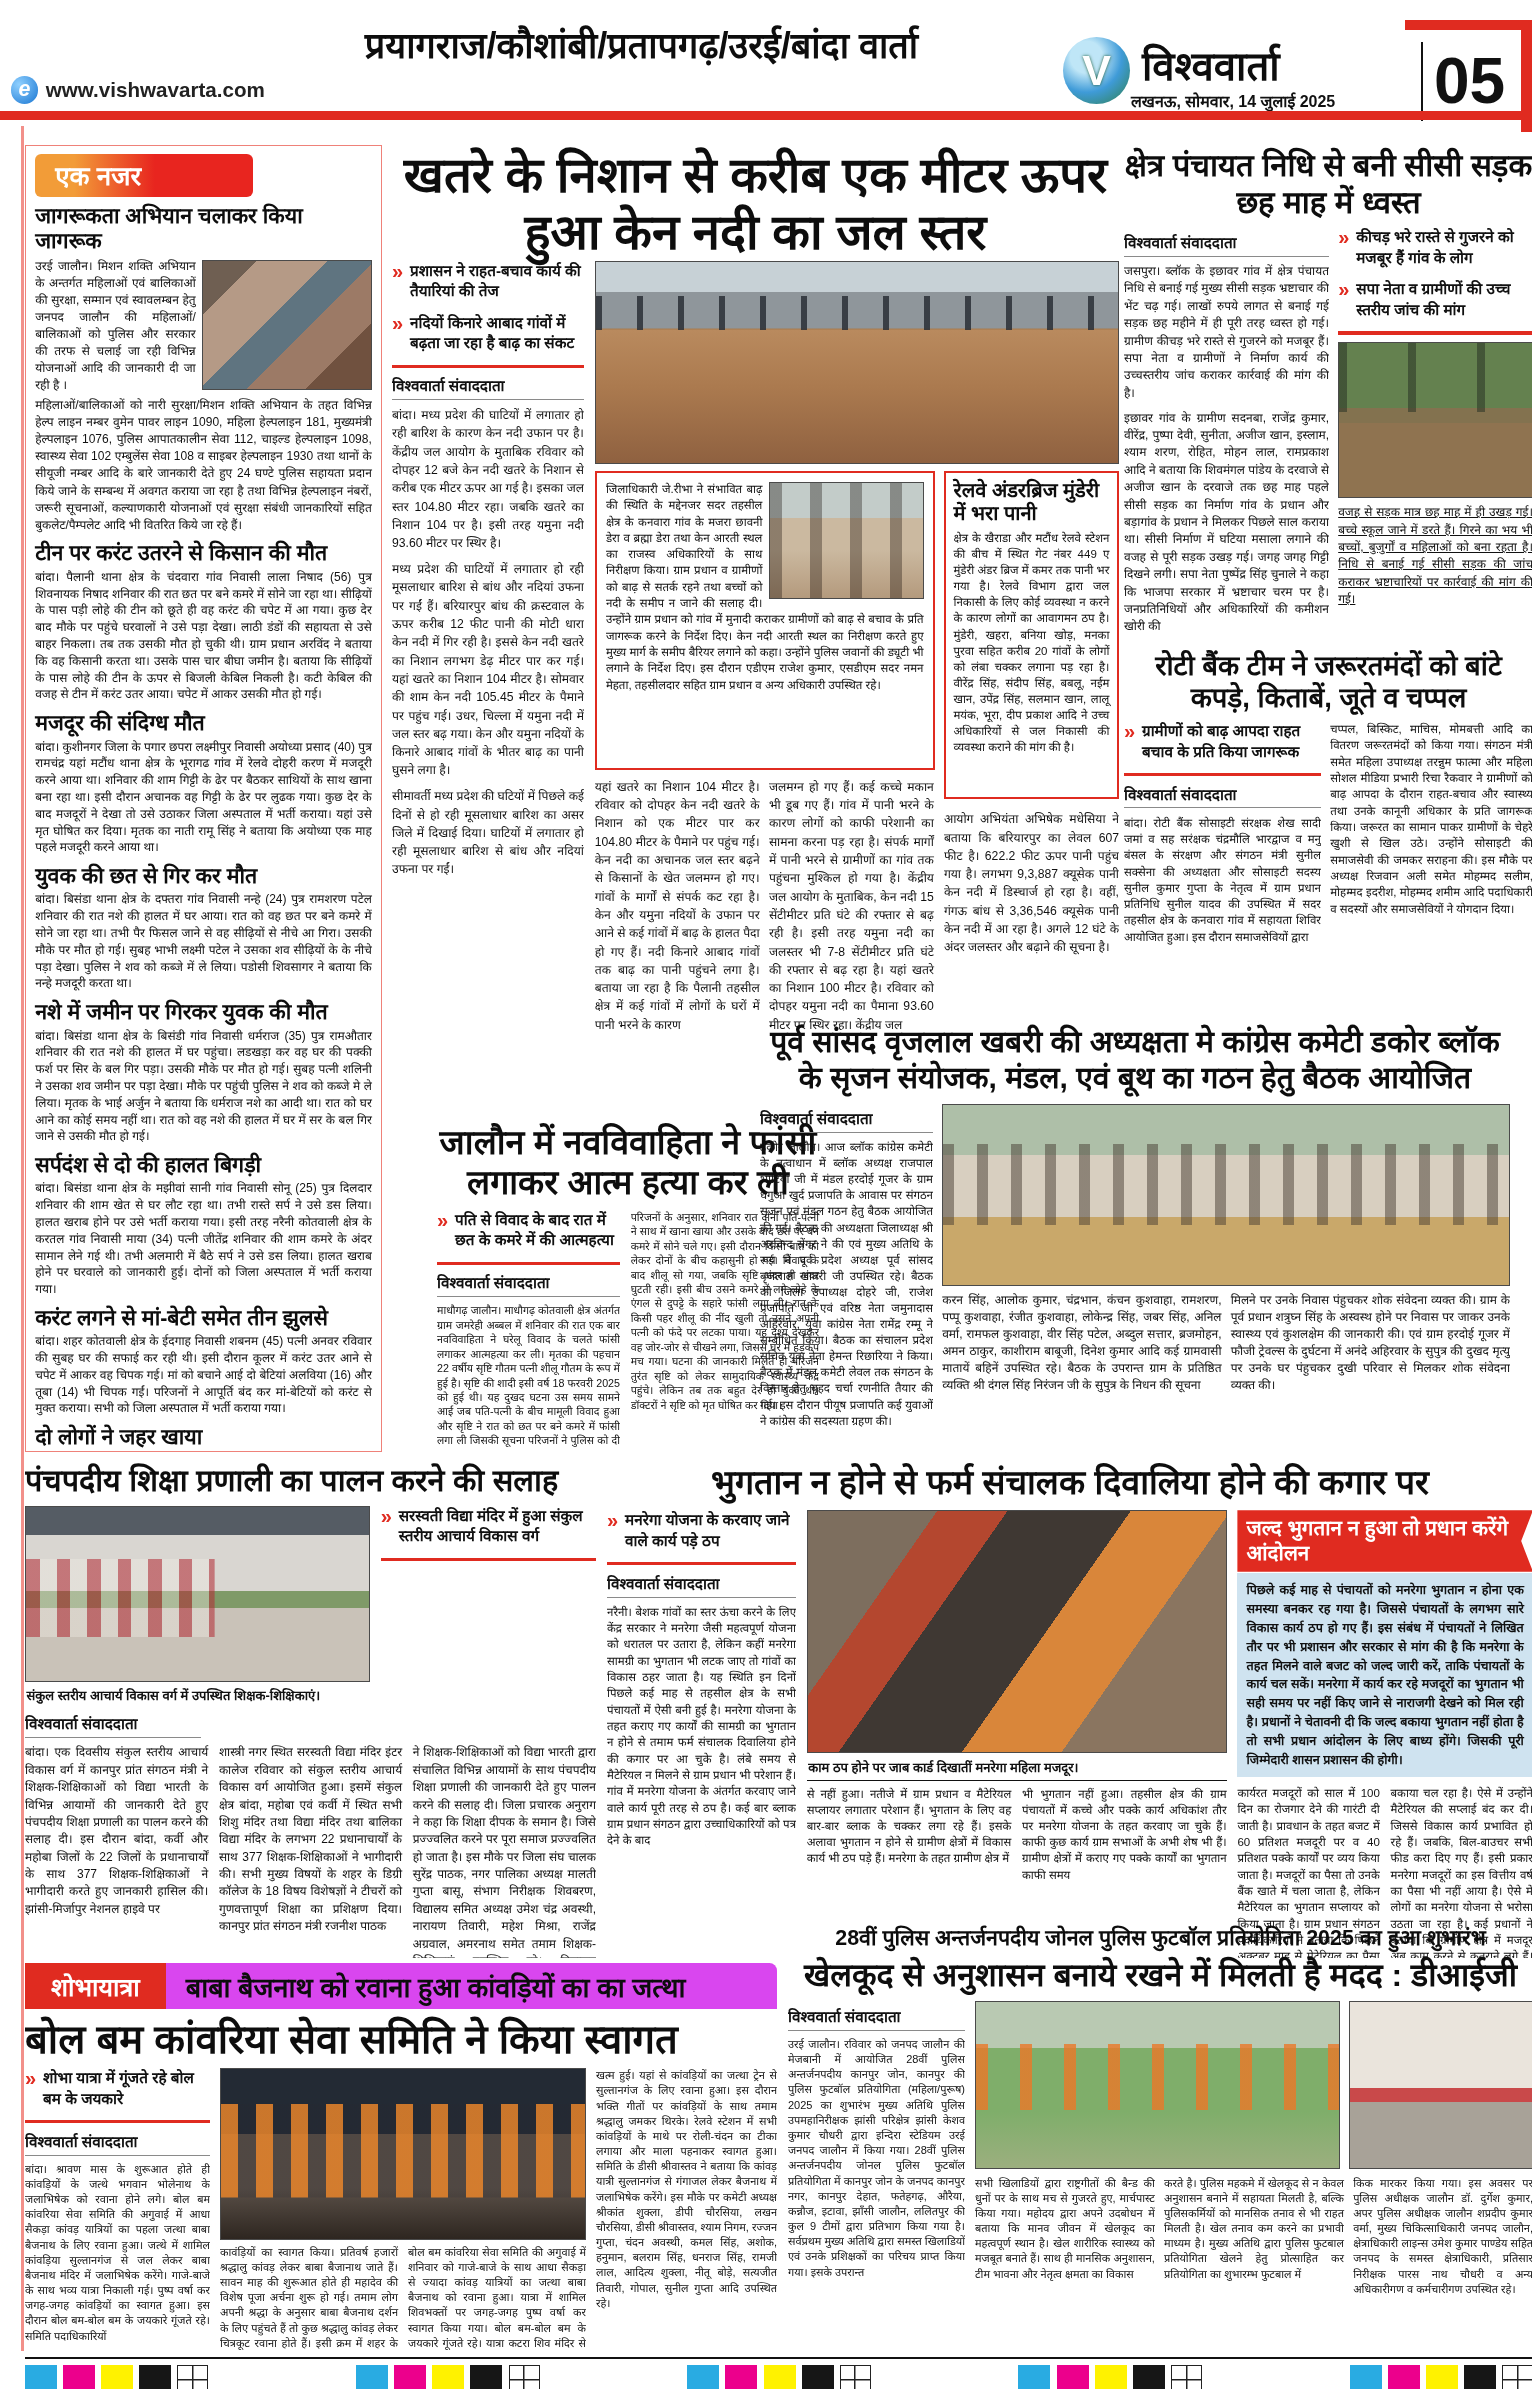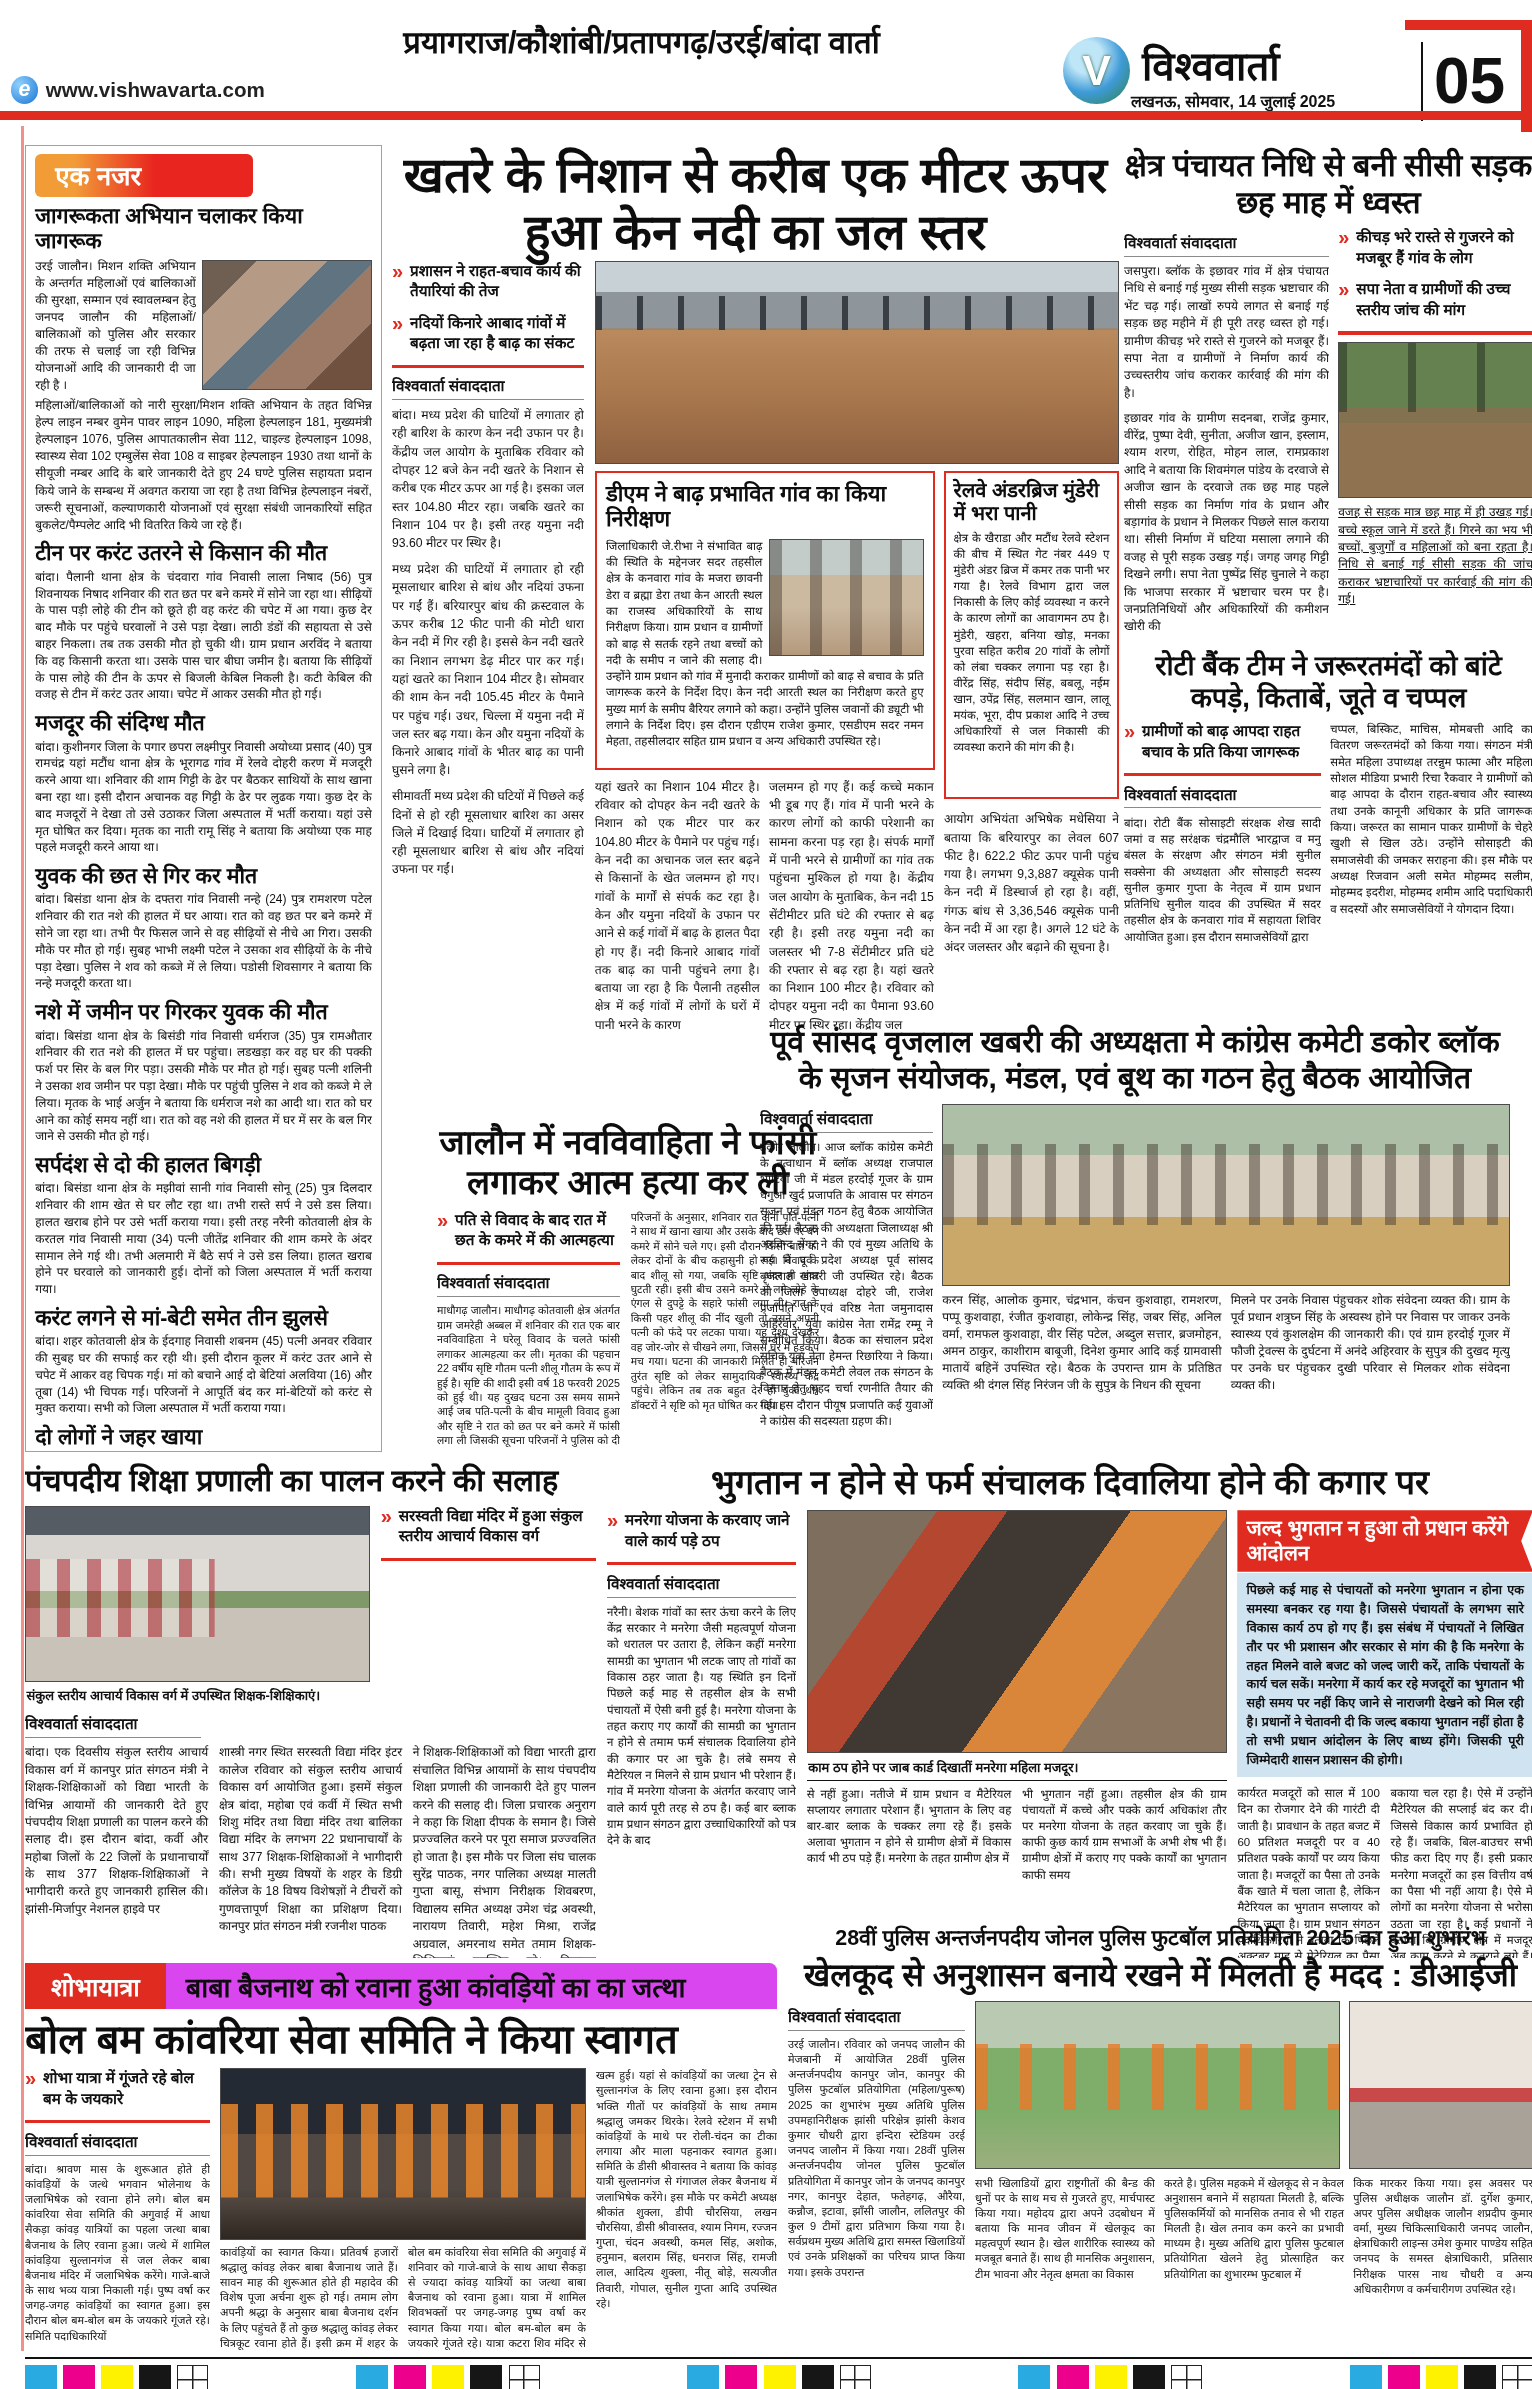--- a/index.html
+++ b/index.html
@@ -47,21 +47,21 @@
   
   .sq{width:32px;height:30.5px;}
   .regmark{width:29px;height:27.5px;border:1.5px solid #222;background:
      linear-gradient(#222,#222) 50% 0/1.5px 100% no-repeat,
      linear-gradient(#222,#222) 0 50%/100% 1.5px no-repeat,#fff;}
 </style>
 </head>
 <body>
 
 <div class="abs" style="left:0;top:0;width:1533px;height:121px;">
-  <div class="abs hl" style="left:252px;top:20px;width:779px;font-size:31px;text-align:center;">प्रयागराज/कौशांबी/प्रतापगढ़/उरई/बांदा वार्ता</div>
+  <div class="abs hl" style="left:252px;top:20px;width:779px;font-size:36px;text-align:center;">प्रयागराज/कौशांबी/प्रतापगढ़/उरई/बांदा वार्ता</div>
   <div class="abs" style="left:1063px;top:37px;width:67px;height:67px;border-radius:50%;
               background:radial-gradient(circle at 35% 30%,#bfe6f7 0 25%,#3f9bd8 55%,#2e7f46 100%);
               display:flex;align-items:center;justify-content:center;">
     <span style="color:#fff;font-weight:900;font-size:43px;text-shadow:0 0 3.1px #14532d;">V</span>
   </div>
   <div class="abs hl" style="left:1142px;top:37px;font-size:40px;">विश्ववार्ता</div>
   <div class="abs" style="left:1131px;top:90px;font-size:16px;font-weight:700;">लखनऊ,  सोमवार, 14 जुलाई 2025</div>
   <div class="abs" style="right:0;top:20px;width:116px;height:102px;border-top:10px solid #e02b20;border-right:12.2px solid #e02b20;
               display:flex;align-items:center;justify-content:center;gap:10.7px;">
     <div style="width:2.3px;height:79px;background:#111;"></div>
@@ -128,21 +128,20 @@
       <div class="byline">विश्ववार्ता संवाददाता</div>
       <p class="jt body-txt">बांदा। मध्य प्रदेश की घाटियों में लगातार हो रही बारिश के कारण केन नदी उफान पर है। केंद्रीय जल आयोग के मुताबिक रविवार को दोपहर 12 बजे केन नदी खतरे के निशान से करीब एक मीटर ऊपर आ गई है। इसका जल स्तर 104.80 मीटर रहा। जबकि खतरे का निशान 104 पर है। इसी तरह यमुना नदी 93.60 मीटर पर स्थिर है।</p>
       <p class="jt body-txt">मध्य प्रदेश की घाटियों में लगातार हो रही मूसलाधार बारिश से बांध और नदियां उफना पर गईं हैं। बरियारपुर बांध की क्रस्टवाल के ऊपर करीब 12 फीट पानी की मोटी धारा केन नदी में गिर रही है। इससे केन नदी खतरे का निशान लगभग डेढ़ मीटर पार कर गई। यहां खतरे का निशान 104 मीटर है। सोमवार की शाम केन नदी 105.45 मीटर के पैमाने पर पहुंच गई। उधर, चिल्ला में यमुना नदी में जल स्तर बढ़ गया। केन और यमुना नदियों के किनारे आबाद गांवों के भीतर बाढ़ का पानी घुसने लगा है।</p>
       <p class="jt body-txt">सीमावर्ती मध्य प्रदेश की घटियों में पिछले कई दिनों से हो रही मूसलाधार बारिश का असर जिले में दिखाई दिया। घाटियों में लगातार हो रही मूसलाधार बारिश से बांध और नदियां उफना पर गईं।</p>
     </div>
     <div style="flex:1;">
       <div class="ph ph-river" style="width:100%;height:203px;box-sizing:border-box;"></div>
       <div class="row" style="gap:9.2px;margin-top:7.6px;">
         <div style="width:340px;flex:0 0 auto;">
           <div class="clip" style="border:2.3px solid #e02b20;padding:7.6px 9.2px;height:299px;box-sizing:border-box;">
-            <h3 class="hl" style="font-size:22px;line-height:1.15;margin-bottom:6.1px;">डीएम ने बाढ़ प्रभावित गांव का किया निरीक्षण</h3>
             <div class="ph ph-inspect" style="float:right;width:153px;height:115px;margin:1.5px 0 4.6px 6.1px;"></div>
             <div class="jt" style="font-size:11.5px;line-height:1.42;">जिलाधिकारी जे.रीभा ने संभावित बाढ़ की स्थिति के मद्देनजर सदर तहसील क्षेत्र के कनवारा गांव के मजरा छावनी डेरा व ब्रह्मा डेरा तथा केन आरती स्थल का राजस्व अधिकारियों के साथ निरीक्षण किया। ग्राम प्रधान व ग्रामीणों को बाढ़ से सतर्क रहने तथा बच्चों को नदी के समीप न जाने की सलाह दी। उन्होंने ग्राम प्रधान को गांव में मुनादी कराकर ग्रामीणों को बाढ़ से बचाव के प्रति जागरूक करने के निर्देश दिए। केन नदी आरती स्थल का निरीक्षण करते हुए मुख्य मार्ग के समीप बैरियर लगाने को कहा। उन्होंने पुलिस जवानों की ड्यूटी भी लगाने के निर्देश दिए। इस दौरान एडीएम राजेश कुमार, एसडीएम सदर नमन मेहता, तहसीलदार सहित ग्राम प्रधान व अन्य अधिकारी उपस्थित रहे।</div>
           </div>
           <div class="row clip" style="gap:9.2px;margin-top:7.6px;height:252px;">
             <div class="jt body-txt" style="width:165px;">यहां खतरे का निशान 104 मीटर है। रविवार को दोपहर केन नदी खतरे के निशान को एक मीटर पार कर 104.80 मीटर के पैमाने पर पहुंच गई। केन नदी का अचानक जल स्तर बढ़ने से किसानों के खेत जलमग्न हो गए। गांवों के मार्गों से संपर्क कट रहा है। केन और यमुना नदियों के उफान पर आने से कई गांवों में बाढ़ के हालत पैदा हो गए हैं। नदी किनारे आबाद गांवों तक बाढ़ का पानी पहुंचने लगा है। बताया जा रहा है कि पैलानी तहसील क्षेत्र में कई गांवों में लोगों के घरों में पानी भरने के कारण</div>
             <div class="jt body-txt" style="width:165px;">जलमग्न हो गए हैं। कई कच्चे मकान भी डूब गए हैं। गांव में पानी भरने के कारण लोगों को काफी परेशानी का सामना करना पड़ रहा है। संपर्क मार्गों में पानी भरने से ग्रामीणों का गांव तक पहुंचना मुश्किल हो गया है। केंद्रीय जल आयोग के मुताबिक, केन नदी 15 सेंटीमीटर प्रति घंटे की रफ्तार से बढ़ रही है। इसी तरह यमुना नदी का जलस्तर भी 7-8 सेंटीमीटर प्रति घंटे की रफ्तार से बढ़ रहा है। यहां खतरे का निशान 100 मीटर है। रविवार को दोपहर यमुना नदी का पैमाना 93.60 मीटर पर स्थिर रहा। केंद्रीय जल</div>
           </div>
         </div>
         <div style="flex:1;">
           <div class="clip" style="border:2.3px solid #e02b20;padding:6.1px 7.6px;height:328px;box-sizing:border-box;">

